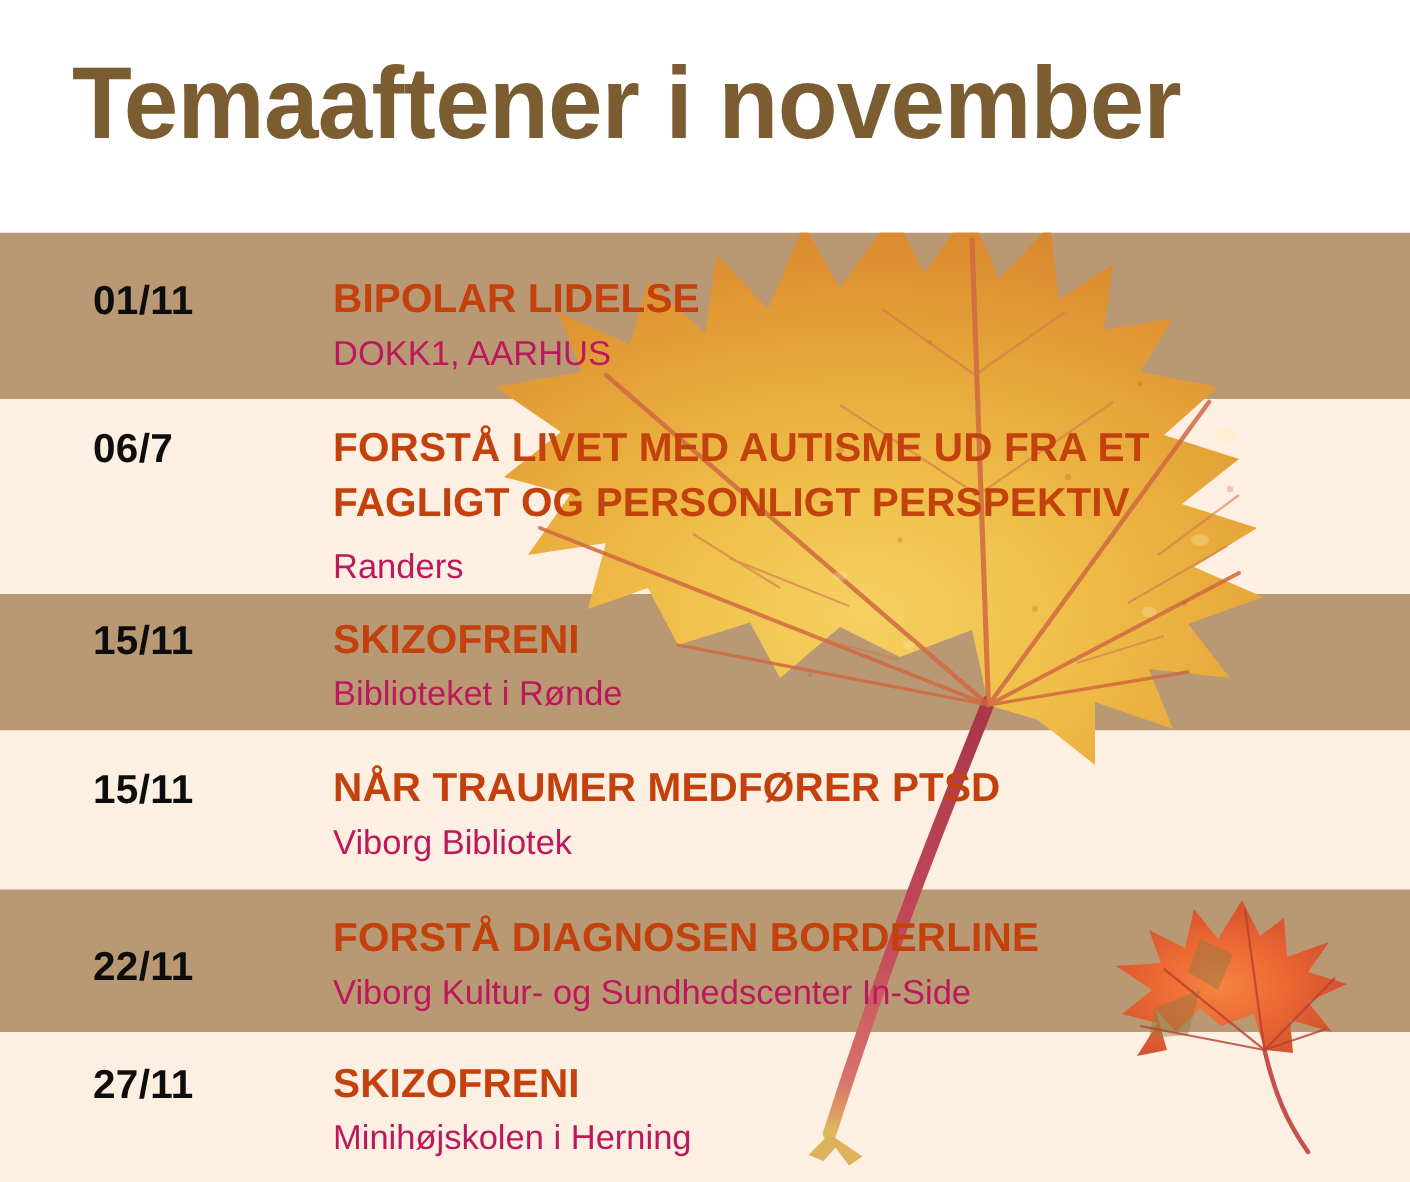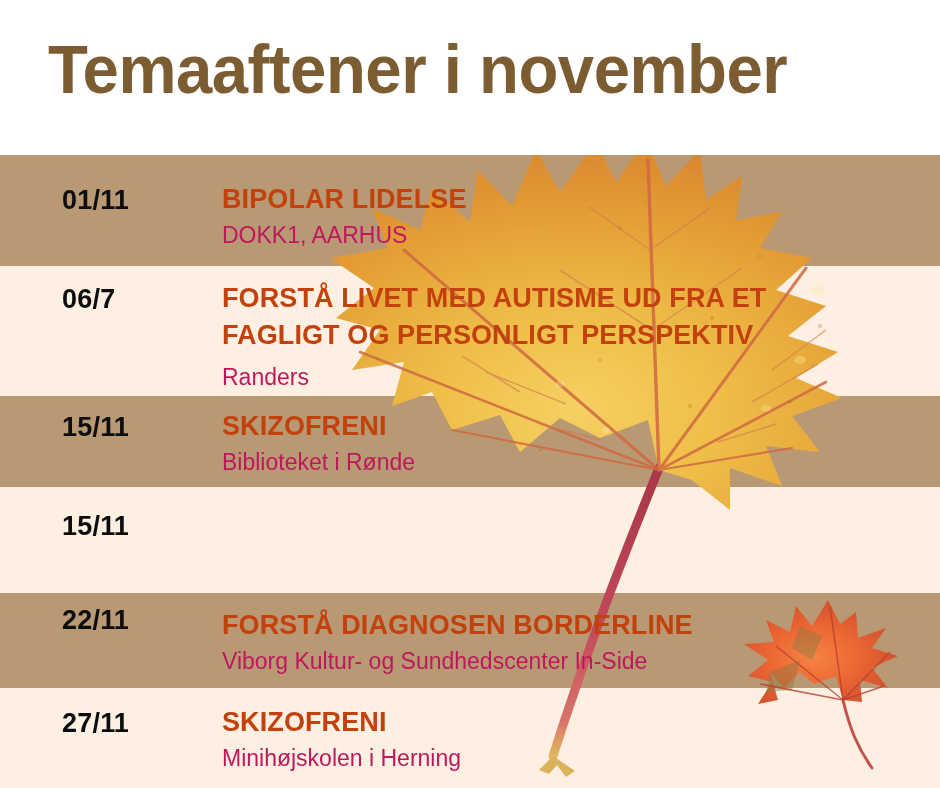--- a/index.html
+++ b/index.html
@@ -222,24 +222,28 @@
     <div class="row" style="top:396px;height:91px;">
       <div class="date" style="top:16px;">15/11</div>
       <div class="info" style="top:12px;">
         <div class="ev-title">SKIZOFRENI</div>
         <div class="ev-venue">Biblioteket i Rønde</div>
       </div>
     </div>
 
     <div class="row" style="top:487px;height:106px;">
       <div class="date" style="top:24px;">15/11</div>
+      <div class="info" style="top:20px;">
+        <div class="ev-title">NÅR TRAUMER MEDFØRER PTSD</div>
+        <div class="ev-venue">Viborg Bibliotek</div>
+      </div>
     </div>
 
     <div class="row" style="top:593px;height:95px;">
-      <div class="date" style="top:12px;">22/11</div>
+      <div class="date" style="top:36px;">22/11</div>
       <div class="info" style="top:14px;">
         <div class="ev-title">FORSTÅ DIAGNOSEN BORDERLINE</div>
         <div class="ev-venue">Viborg Kultur- og Sundhedscenter In-Side</div>
       </div>
     </div>
 
     <div class="row" style="top:688px;height:100px;text-decoration:underline;">
       <div class="date" style="top:20px;">27/11</div>
       <div class="info" style="top:16px;">
         <div class="ev-title">SKIZOFRENI</div>

